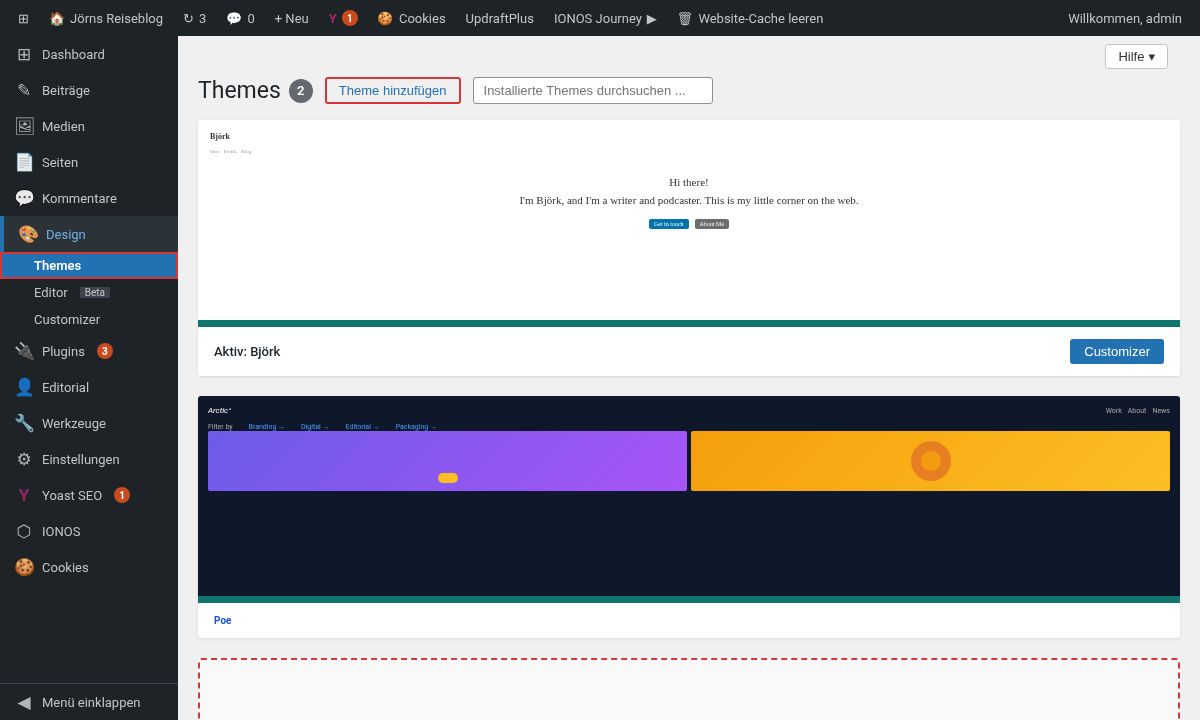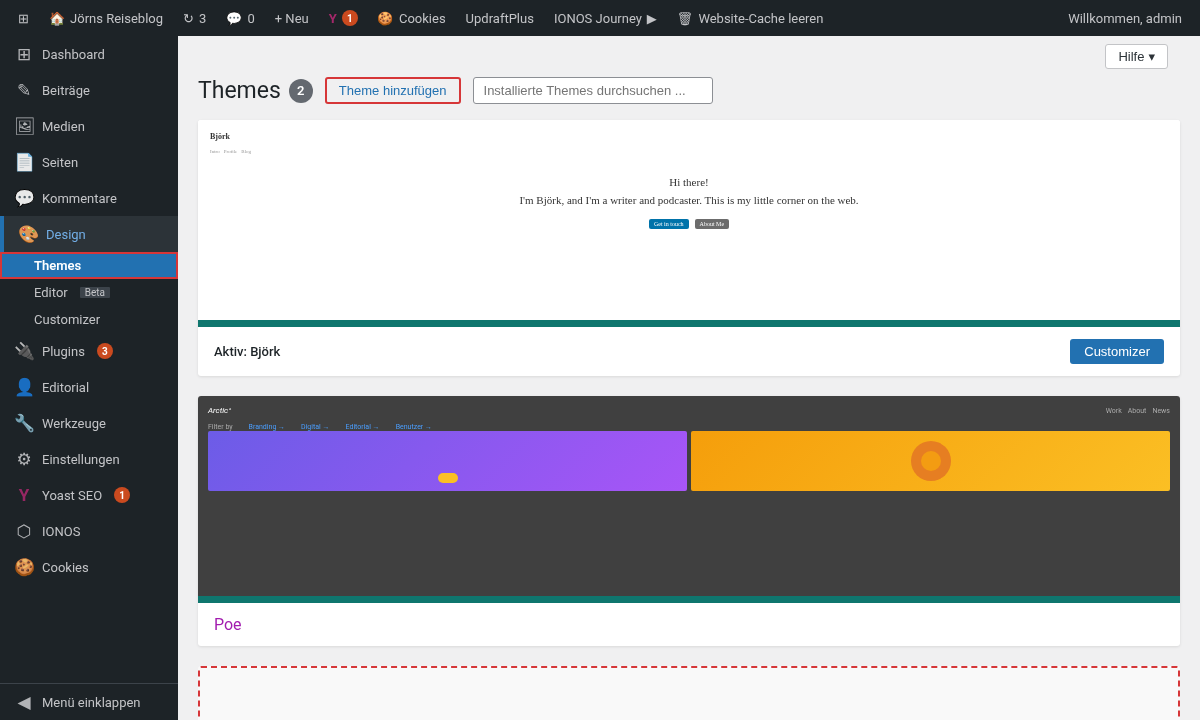--- a/index.html
+++ b/index.html
@@ -248,21 +248,21 @@
     .bjork-btn {
       background: #0073aa;
       color: #fff;
       font-size: 6px;
       padding: 2px 5px;
       border-radius: 2px;
     }
 
     
     .poe-preview {
-      background: #404040;
+      background: #0f172a;
       width: 100%;
       height: 100%;
       padding: 10px;
       position: relative;
     }
     .poe-nav {
       display: flex;
       justify-content: space-between;
       align-items: center;
       margin-bottom: 8px;
@@ -312,21 +312,21 @@
       border-radius: 5px;
     }
 
     .theme-info {
       padding: 12px 16px;
       display: flex;
       align-items: center;
       justify-content: space-between;
       border-top: 7px solid #0f766e;
     }
-    .theme-name { font-size: 16px; color: #a21caf; font-weight: 400; }
+    .theme-name { font-size: 10px; color: #1d4ed8; font-weight: 700; }
     .theme-active-badge {
       font-size: 13px;
       color: #1d2327;
       font-weight: 500;
     }
     .customizer-btn {
       background: #2271b1;
       color: #fff;
       border: none;
       border-radius: 3px;
@@ -568,21 +568,21 @@
                   <span class="poe-nav-link">Work</span>
                   <span class="poe-nav-link">About</span>
                   <span class="poe-nav-link">News</span>
                 </div>
               </div>
               <div class="poe-filter">
                 <span>Filter by</span>
                 <span class="poe-filter-tag">Branding →</span>
                 <span class="poe-filter-tag">Digital →</span>
                 <span class="poe-filter-tag">Editorial →</span>
-                <span class="poe-filter-tag">Benutzer →</span>
+                <span class="poe-filter-tag">Packaging →</span>
               </div>
               <div class="poe-images">
                 <div class="poe-img-left">
                   <div class="poe-toggle"></div>
                 </div>
                 <div class="poe-img-right" style="display:flex; align-items:center; justify-content:center;">
                   <div style="width:40px; height:40px; background:#e67e22; border-radius:50%; display:flex; align-items:center; justify-content:center;">
                     <div style="width:20px; height:20px; background:#f39c12; border-radius:50%;"></div>
                   </div>
                 </div>

